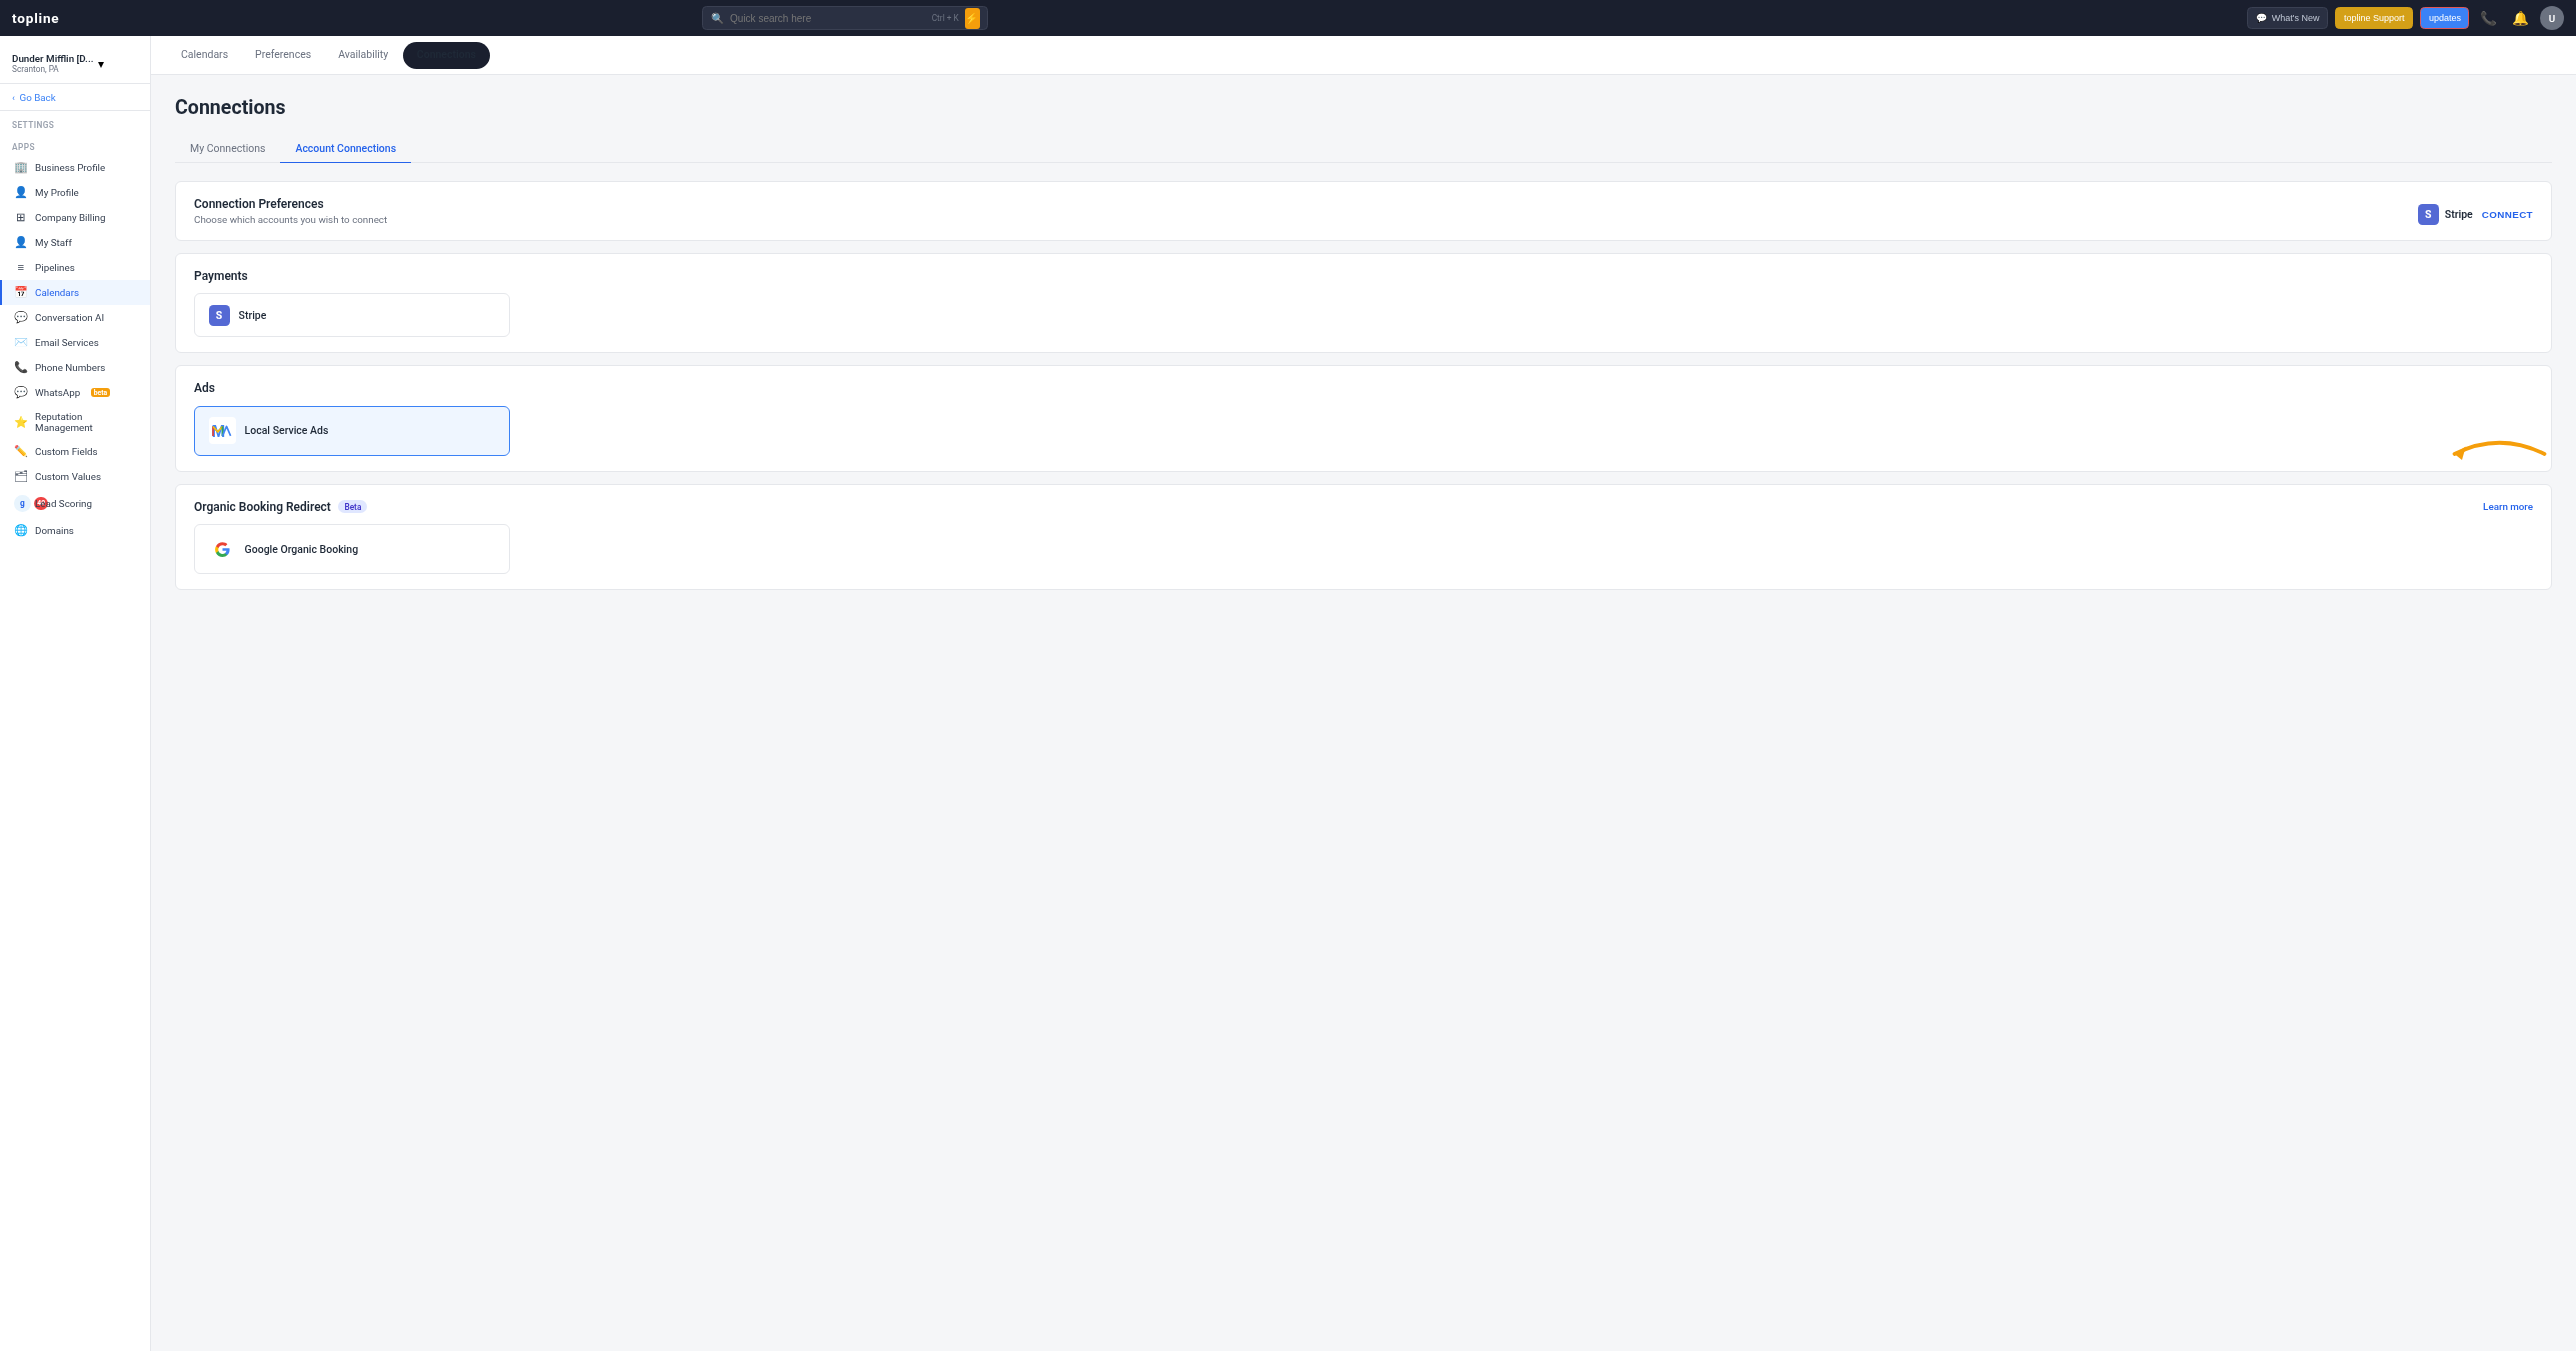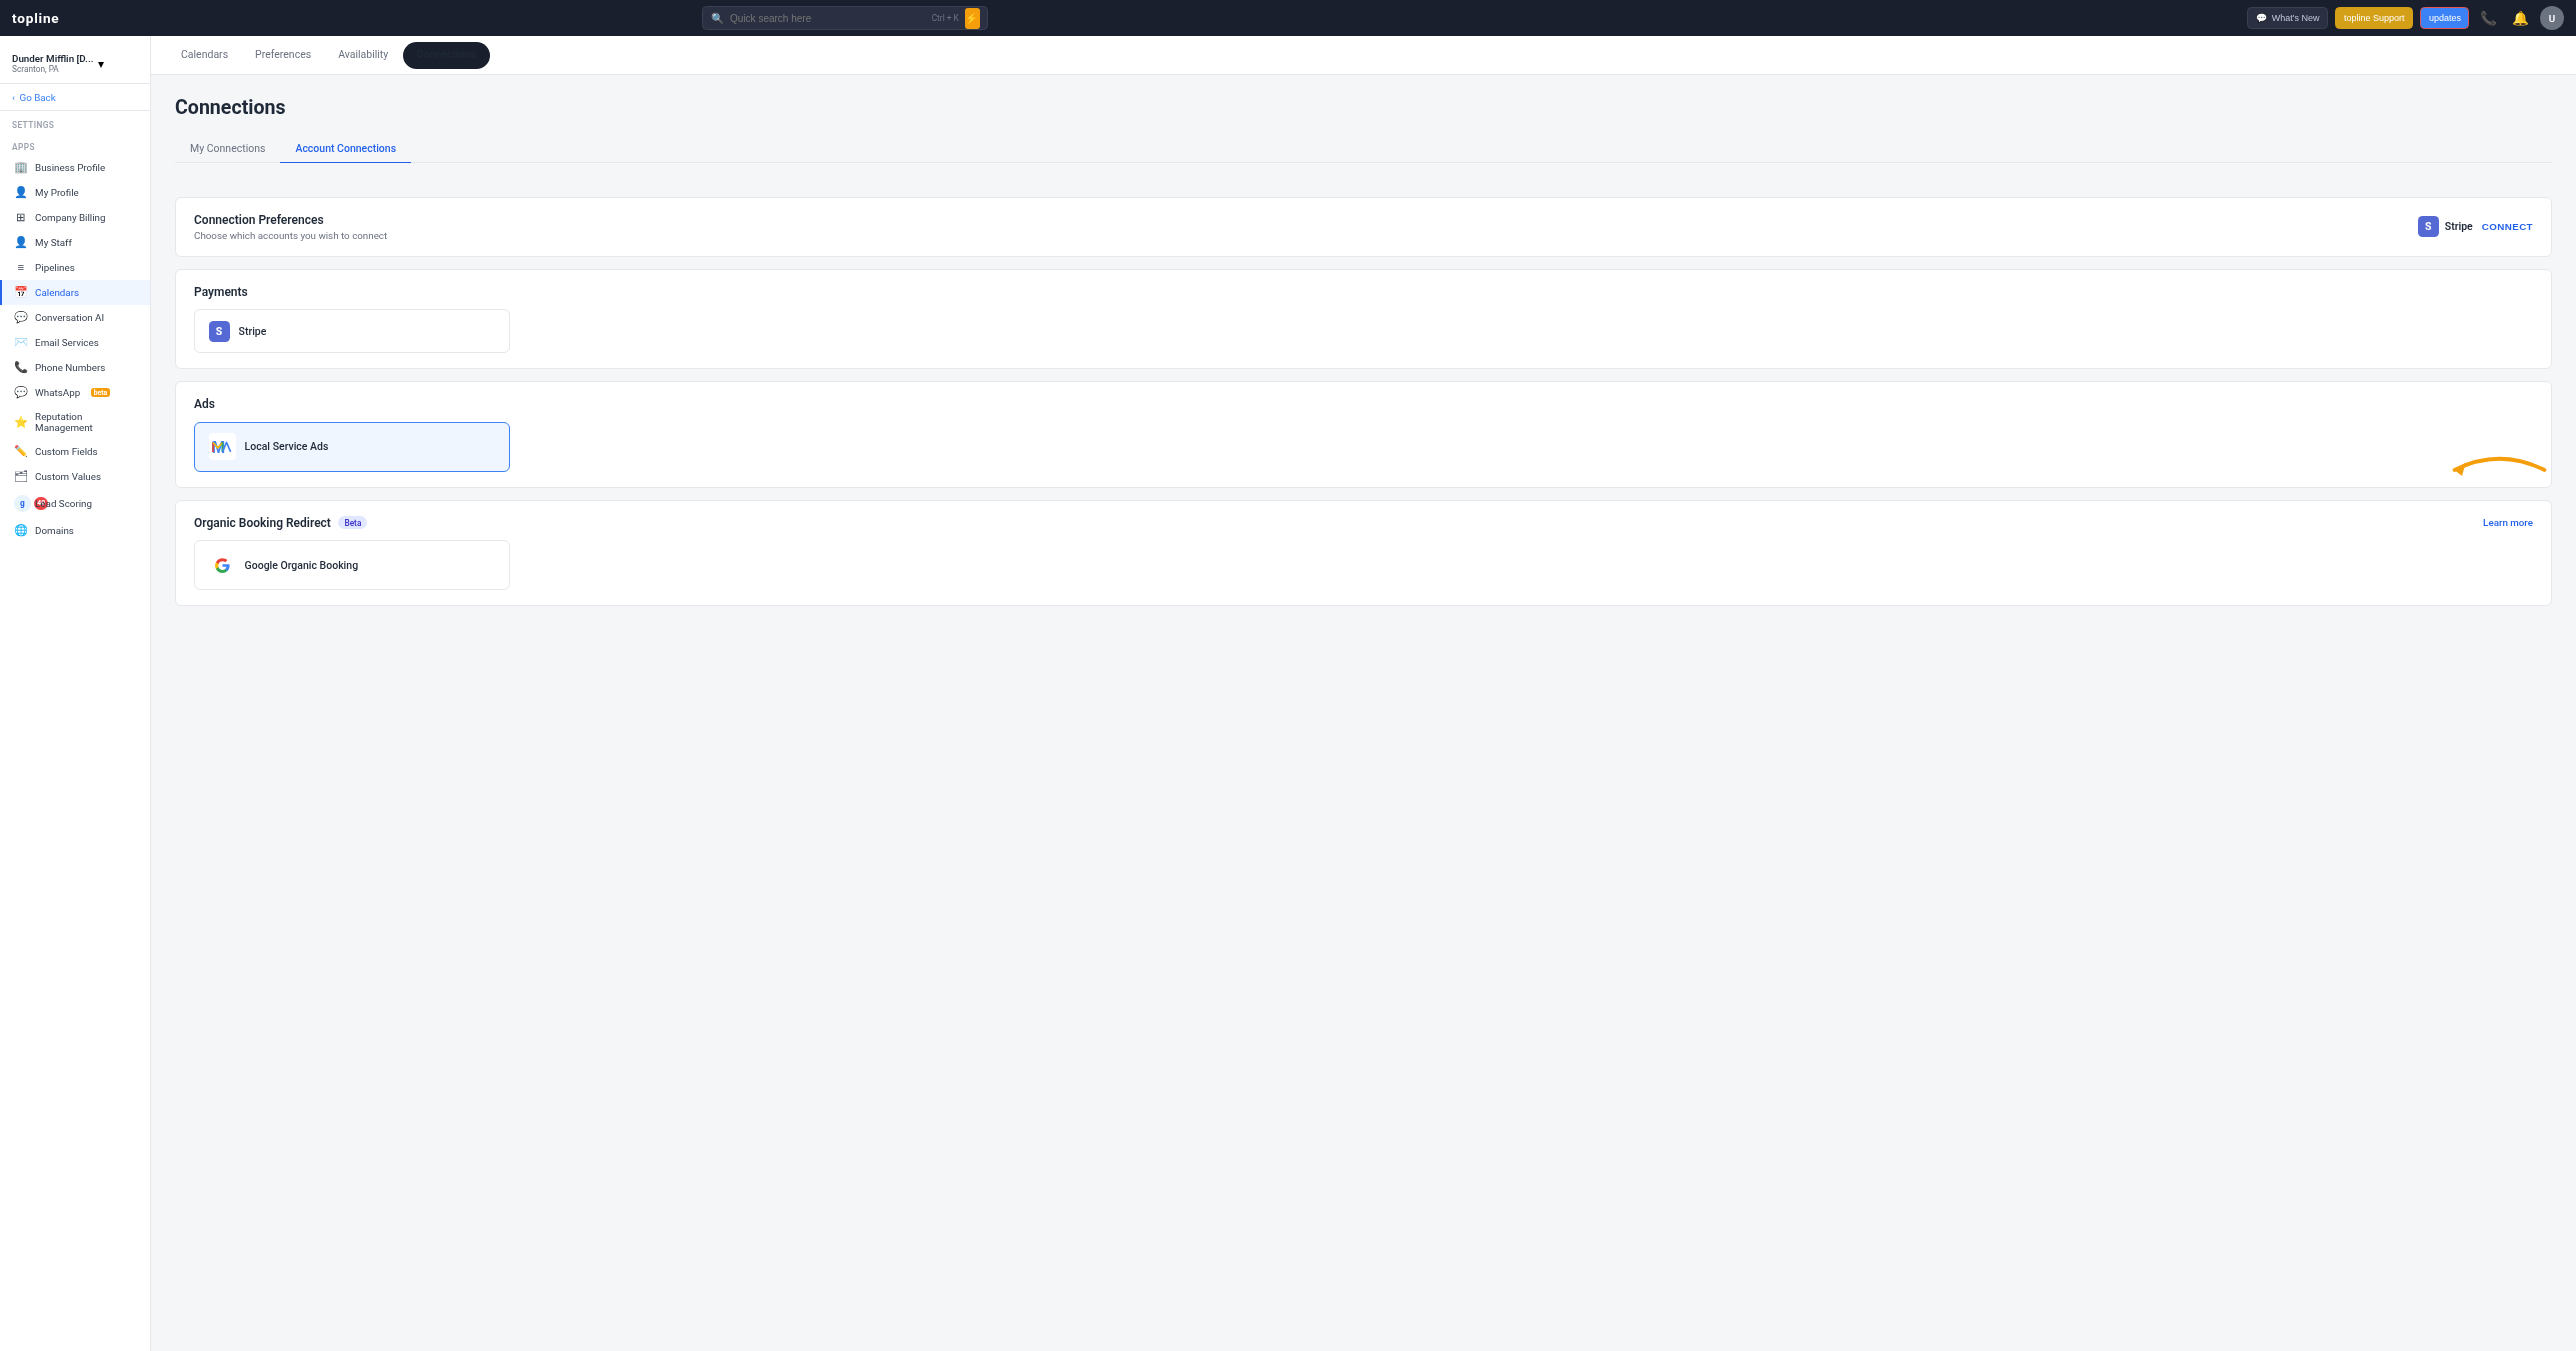--- a/index.html
+++ b/index.html
@@ -266,21 +266,21 @@
       font-weight: 700;
       color: #1f2937;
       margin-bottom: 15px;
     }
 
     
     .content-tabs {
       display: flex;
       gap: 0;
       border-bottom: 1.5px solid #e5e7eb;
-      margin-bottom: 34px;
+      margin-bottom: 18px;
     }
     .content-tab {
       padding: 7.5px 15px;
       font-size: 10.5px;
       color: #6b7280;
       cursor: pointer;
       border-bottom: 1.5px solid transparent;
       margin-bottom: -1.5px;
     }
     .content-tab.active {
@@ -290,21 +290,21 @@
     }
 
     
     .connection-prefs {
       background: #fff;
       border: 0.8px solid #e5e7eb;
       border-radius: 6px;
       padding: 15px 18px;
       margin-bottom: 12px;
       display: flex;
-      align-items: center;
+      align-items: flex-end;
       gap: 12px;
     }
     .conn-prefs-info { flex: 1; }
     .conn-prefs-title {
       font-size: 12px;
       font-weight: 600;
       color: #1f2937;
       margin-bottom: 3px;
     }
     .conn-prefs-subtitle {

